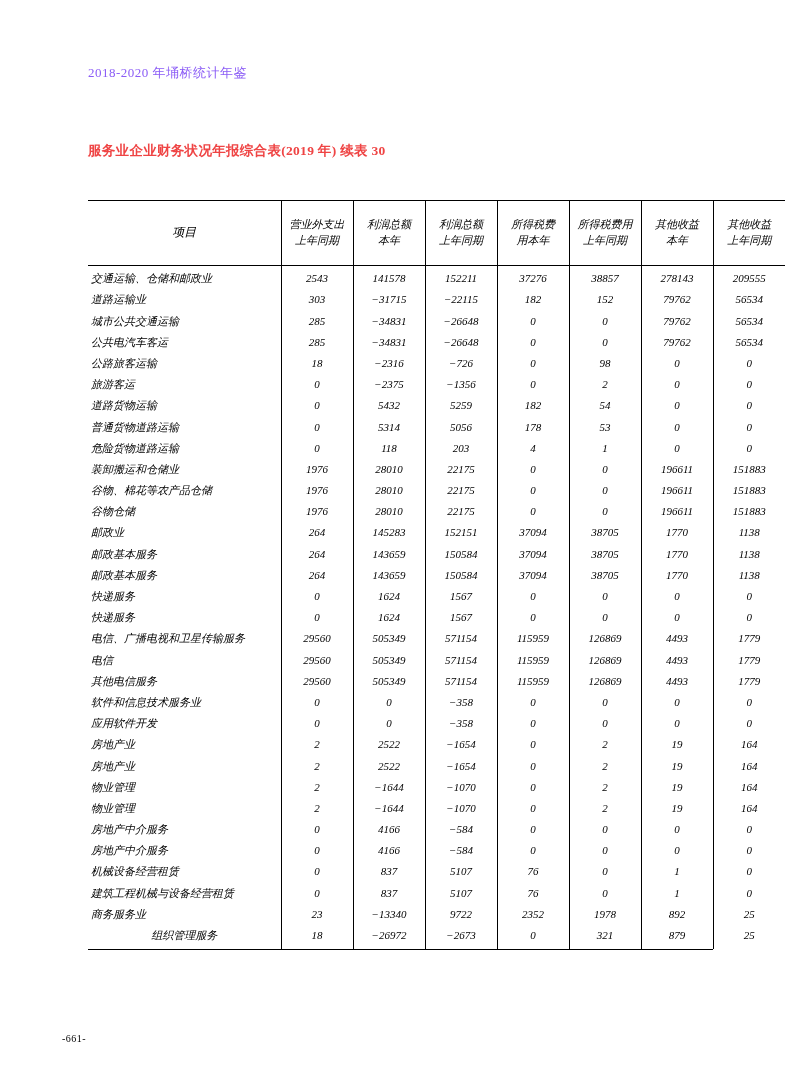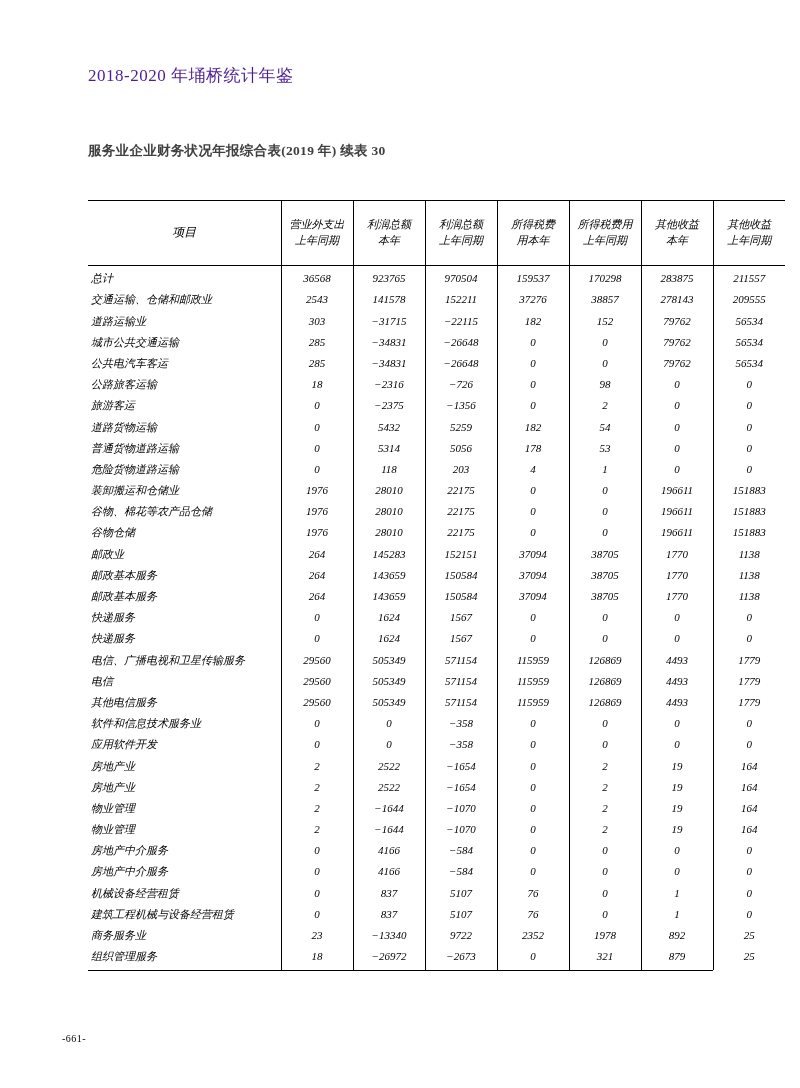--- a/index.html
+++ b/index.html
@@ -18,32 +18,32 @@
   .page {
     width: 800px;
     height: 1088px;
     position: relative;
     box-sizing: border-box;
   }
   .running-head {
     position: absolute;
     top: 64px;
     left: 88px;
-    font-size: 17px;
+    font-size: 13px;
     letter-spacing: 0.5px;
-    color: #4c1d95;
+    color: #8b5cf6;
   }
   .table-title {
     position: absolute;
     top: 142px;
     left: 88px;
     font-size: 13.5px;
     font-weight: bold;
     letter-spacing: 0.3px;
-    color: #404040;
+    color: #ef4444;
   }
   .table-wrap {
     position: absolute;
     top: 200px;
     left: 88px;
     width: 625px;
     font-style: italic;
   }
   table.stat {
     border-collapse: collapse;
@@ -91,20 +91,21 @@
     font-family: "Liberation Serif", "DejaVu Serif", serif;
   }
   table.stat tbody td.last {
     border-right: none;
   }
   table.stat tbody tr:first-child td {
     padding-top: 4px;
   }
   table.stat tbody tr:last-child td {
     padding-bottom: 4px;
+    text-align: center;
   }
   .table-bottom-rule {
     border-top: 1.6px solid #000;
     width: 625px;
     margin-top: 0;
   }
   .indent0 { padding-left: 2px; }
   .indent1 { padding-left: 10px; }
   .page-number {
     position: absolute;
@@ -165,30 +166,20 @@
             <span>本年</span>
           </th>
           <th class="last">
             <span>其他收益</span><br>
             <span>上年同期</span>
           </th>
         </tr>
       </thead>
       <tbody id="tbody">
           <tr>
-            <td class="name indent0">总计</td>
-            <td class="num">36568</td>
-            <td class="num">923765</td>
-            <td class="num">970504</td>
-            <td class="num">159537</td>
-            <td class="num">170298</td>
-            <td class="num">283875</td>
-            <td class="num last">211557</td>
-          </tr>
-          <tr>
             <td class="name indent0">交通运输、仓储和邮政业</td>
             <td class="num">2543</td>
             <td class="num">141578</td>
             <td class="num">152211</td>
             <td class="num">37276</td>
             <td class="num">38857</td>
             <td class="num">278143</td>
             <td class="num last">209555</td>
           </tr>
           <tr>

